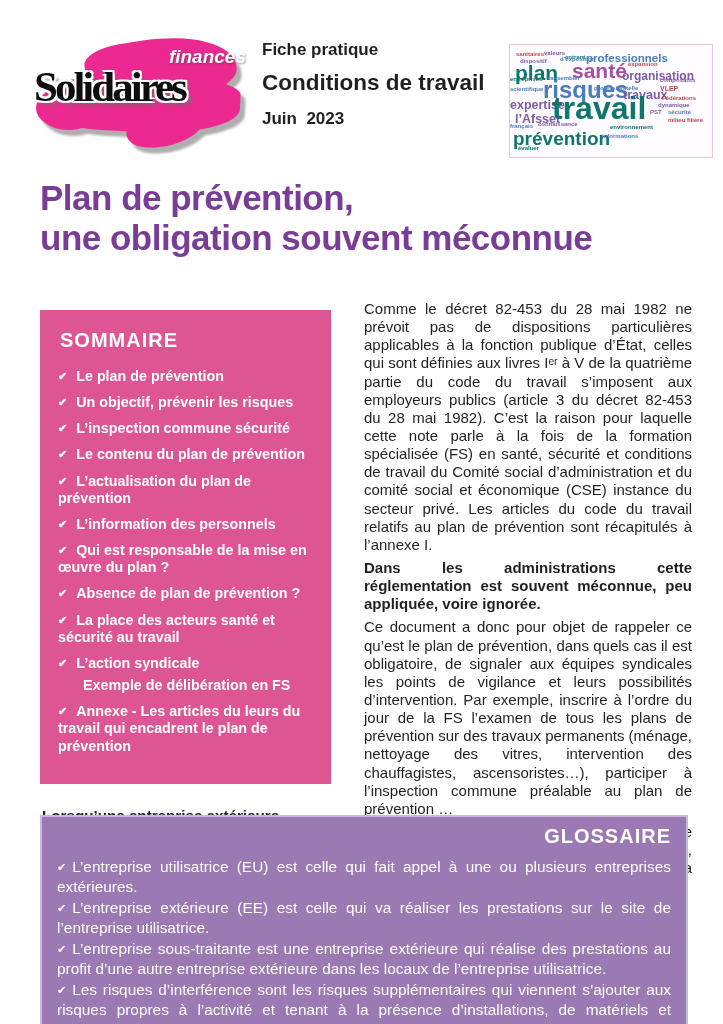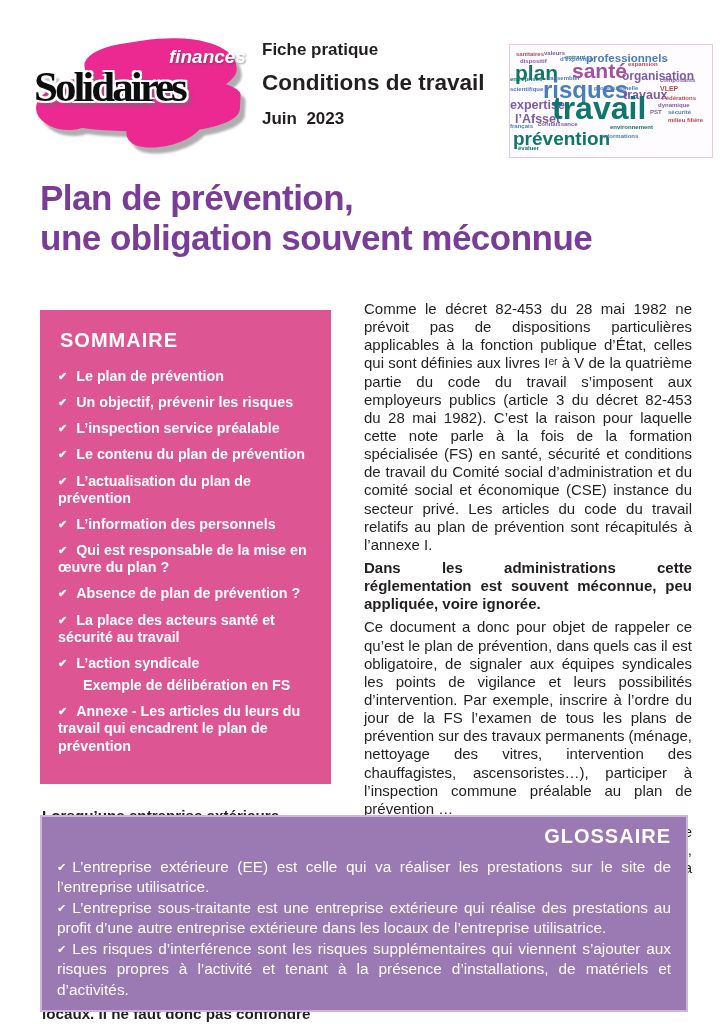--- a/index.html
+++ b/index.html
@@ -117,21 +117,21 @@
     <span>une obligation souvent méconnue</span>
   </h1>
 
   <div class="columns">
 
     <div class="col-left">
       <section class="sommaire">
         <h2 class="sommaire-heading">SOMMAIRE</h2>
         <div class="som-item"><span class="check">✔</span><span>Le plan de prévention</span></div>
         <div class="som-item"><span class="check">✔</span><span>Un objectif, prévenir les risques</span></div>
-        <div class="som-item"><span class="check">✔</span><span>L’inspection service préalable</span></div>
+        <div class="som-item"><span class="check">✔</span><span>L’inspection commune sécurité</span></div>
         <div class="som-item"><span class="check">✔</span><span>Le contenu du plan de prévention</span></div>
         <div class="som-item"><span class="check">✔</span><span>L’actualisation du plan de prévention</span></div>
         <div class="som-item"><span class="check">✔</span><span>L’information des personnels</span></div>
         <div class="som-item"><span class="check">✔</span><span>Qui est responsable de la mise en œuvre du plan ?</span></div>
         <div class="som-item"><span class="check">✔</span><span>Absence de plan de prévention ?</span></div>
         <div class="som-item"><span class="check">✔</span><span>La place des acteurs santé et sécurité au travail</span></div>
         <div class="som-item"><span class="check">✔</span><span>L’action syndicale</span></div>
         <div class="som-sub">Exemple de délibération en FS</div>
         <div class="som-item"><span class="check">✔</span><span>Annexe - Les articles du leurs du travail qui encadrent le plan de prévention</span></div>
       </section>
@@ -142,18 +142,19 @@
       <p>Comme le décret 82-453 du 28 mai 1982 ne prévoit pas de dispositions particulières applicables à la fonction publique d’État, celles qui sont définies aux livres Iᵉʳ à V de la quatrième partie du code du travail s’imposent aux employeurs publics (article 3 du décret 82-453 du 28 mai 1982). C’est la raison pour laquelle cette note parle à la fois de la formation spécialisée (FS) en santé, sécurité et conditions de travail du Comité social d’administration et du comité social et économique (CSE) instance du secteur privé. Les articles du code du travail relatifs au plan de prévention sont récapitulés à l’annexe I.</p>
       <p class="bold">Dans les administrations cette réglementation est souvent méconnue, peu appliquée, voire ignorée.</p>
       <p>Ce document a donc pour objet de rappeler ce qu’est le plan de prévention, dans quels cas il est obligatoire, de signaler aux équipes syndicales les points de vigilance et leurs possibilités d’intervention. Par exemple, inscrire à l’ordre du jour de la FS l’examen de tous les plans de prévention sur des travaux permanents (ménage, nettoyage des vitres, intervention des chauffagistes, ascensoristes…), participer à l’inspection commune préalable au plan de prévention …</p>
       <p>C’est aussi un moyen pour les militant·es d’être présent·es sur le terrain des conditions de travail, de discuter avec les agent·es et de vérifier que la direction respecte bien ses obligations.</p>
     </div>
 
   </div>
 
   <section class="glossaire">
     <h2 class="glossaire-heading">GLOSSAIRE</h2>
+    <p class="glos-entry"><span class="check">✔</span><span>L’entreprise utilisatrice (EU) est celle qui fait appel à une ou plusieurs entreprises extérieures.</span></p>
     <p class="glos-entry"><span class="check">✔</span><span>L’entreprise extérieure (EE) est celle qui va réaliser les prestations sur le site de l’entreprise utilisatrice.</span></p>
     <p class="glos-entry"><span class="check">✔</span><span>L’entreprise sous-traitante est une entreprise extérieure qui réalise des prestations au profit d’une autre entreprise extérieure dans les locaux de l’entreprise utilisatrice.</span></p>
     <p class="glos-entry"><span class="check">✔</span><span>Les risques d’interférence sont les risques supplémentaires qui viennent s’ajouter aux risques propres à l’activité et tenant à la présence d’installations, de matériels et d’activités.</span></p>
   </section>
 
 </div>
 
 </body></html>

